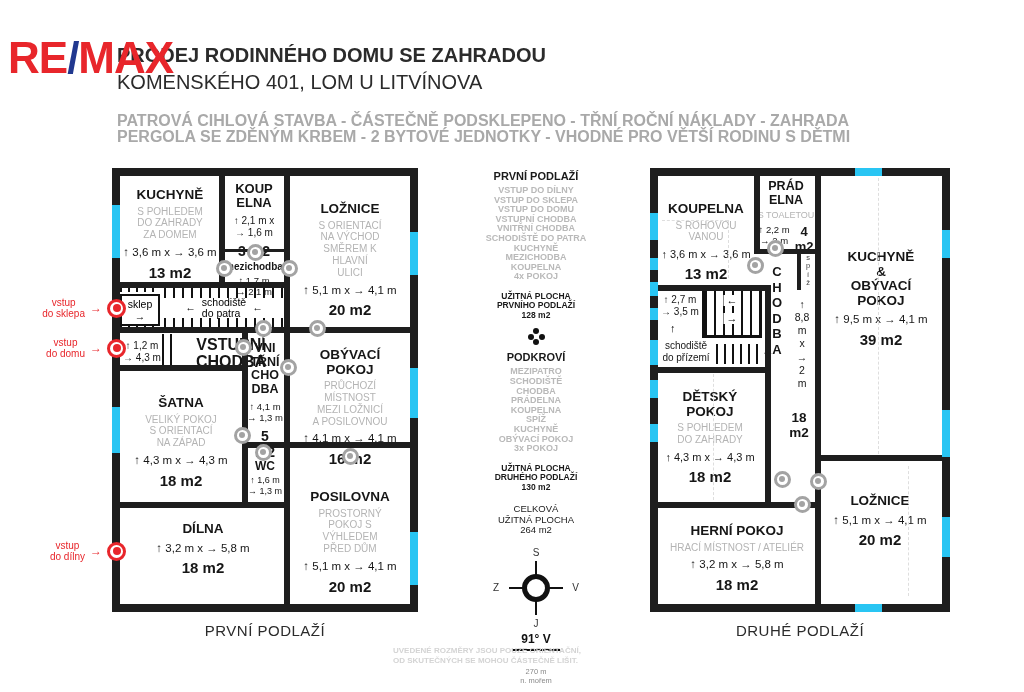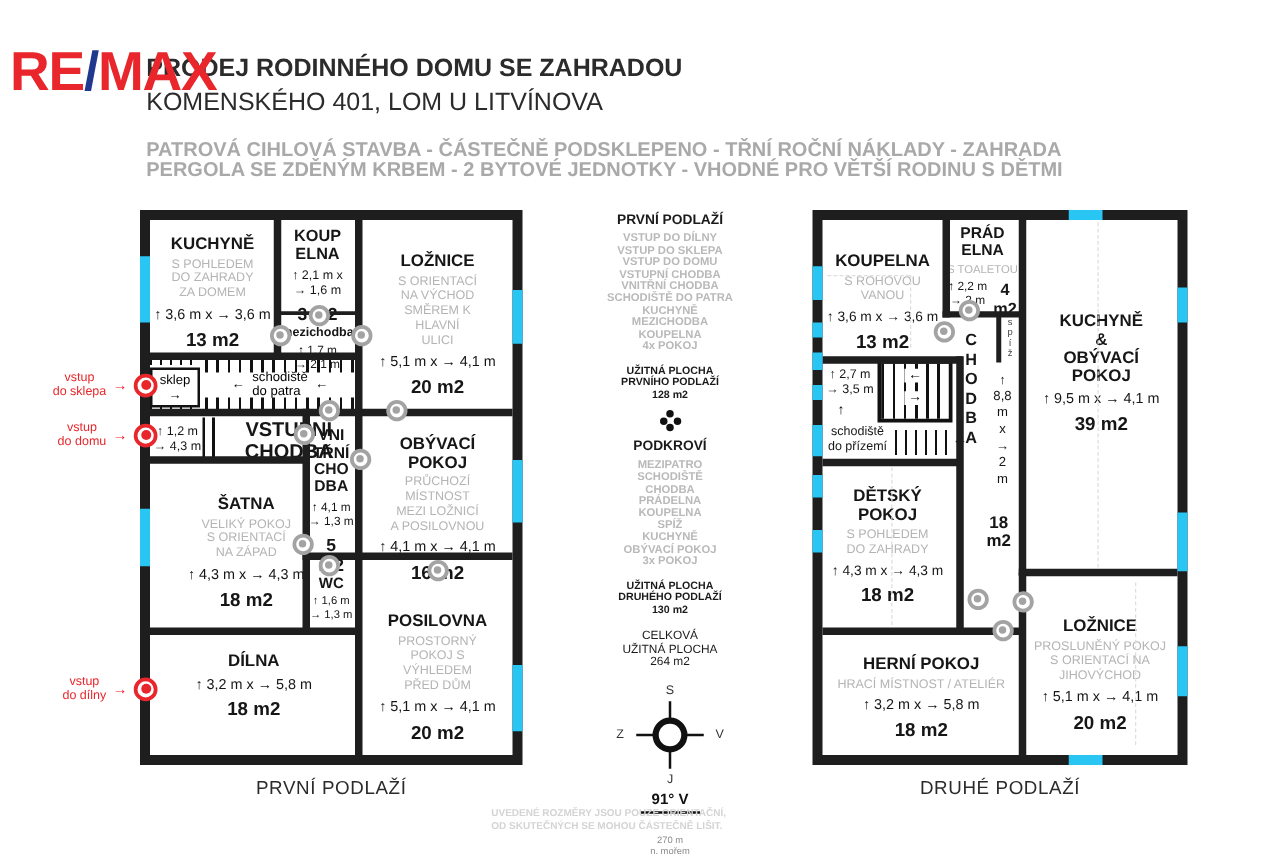--- a/index.html
+++ b/index.html
@@ -156,21 +156,21 @@
       <div class="rt" data-bind="floor1.rooms.obyvaci.title">OBÝVACÍ
 POKOJ</div>
       <div class="rd" data-bind="floor1.rooms.obyvaci.desc">PRŮCHOZÍ
 MÍSTNOST
 MEZI LOŽNICÍ
 A POSILOVNOU</div>
       <div class="rm" data-bind="floor1.rooms.obyvaci.dims">↑ 4,1 m x → 4,1 m</div>
       <div class="ra" data-bind="floor1.rooms.obyvaci.area">16 m2</div>
     </div>
 
-    <div class="room" style="left:16px;top:220px;width:122px">
+    <div class="room" style="left:0;top:220px;width:122px">
       <div class="rt" data-bind="floor1.rooms.satna.title">ŠATNA</div>
       <div class="rd" data-bind="floor1.rooms.satna.desc">VELIKÝ POKOJ
 S ORIENTACÍ
 NA ZÁPAD</div>
       <div class="rm" data-bind="floor1.rooms.satna.dims">↑ 4,3 m x → 4,3 m</div>
       <div class="ra" data-bind="floor1.rooms.satna.area">18 m2</div>
     </div>
 
     <div class="room" style="left:126px;top:284px;width:38px">
       <div class="rt" style="font-size:12px" data-bind="floor1.rooms.wc.title">WC</div>
@@ -303,23 +303,20 @@
 
     <div class="room" style="left:0;top:348px;width:158px">
       <div class="rt" data-bind="floor2.rooms.herni.title">HERNÍ POKOJ</div>
       <div class="rd" data-bind="floor2.rooms.herni.desc">HRACÍ MÍSTNOST / ATELIÉR</div>
       <div class="rm" data-bind="floor2.rooms.herni.dims">↑ 3,2 m x → 5,8 m</div>
       <div class="ra" data-bind="floor2.rooms.herni.area">18 m2</div>
     </div>
 
     <div class="room" style="left:160px;top:318px;width:124px">
       <div class="rt" data-bind="floor2.rooms.loznice.title">LOŽNICE</div>
-      <div class="rd" data-bind="floor2.rooms.loznice.desc">PROSLUNĚNÝ POKOJ
-S ORIENTACÍ NA
-JIHOVÝCHOD</div>
       <div class="rm" data-bind="floor2.rooms.loznice.dims">↑ 5,1 m x → 4,1 m</div>
       <div class="ra" data-bind="floor2.rooms.loznice.area">20 m2</div>
     </div>
   <div class="wall" style="left: 96px; top: 0px; width: 6px; height: 78px;"></div>
       <div class="wall" style="left: 96px; top: 73px; width: 66px; height: 5px;"></div>
       <div class="wall" style="left: 157px; top: 0px; width: 6px; height: 284px;"></div>
       <div class="wall" style="left: 139px; top: 76px; width: 4px; height: 38px;"></div>
       <div class="wall" style="left: 0px; top: 109px; width: 112px; height: 6px;"></div>
       <div class="wall" style="left: 107px; top: 109px; width: 6px; height: 222px;"></div>
       <div class="wall" style="left: 0px; top: 191px; width: 110px; height: 6px;"></div>

